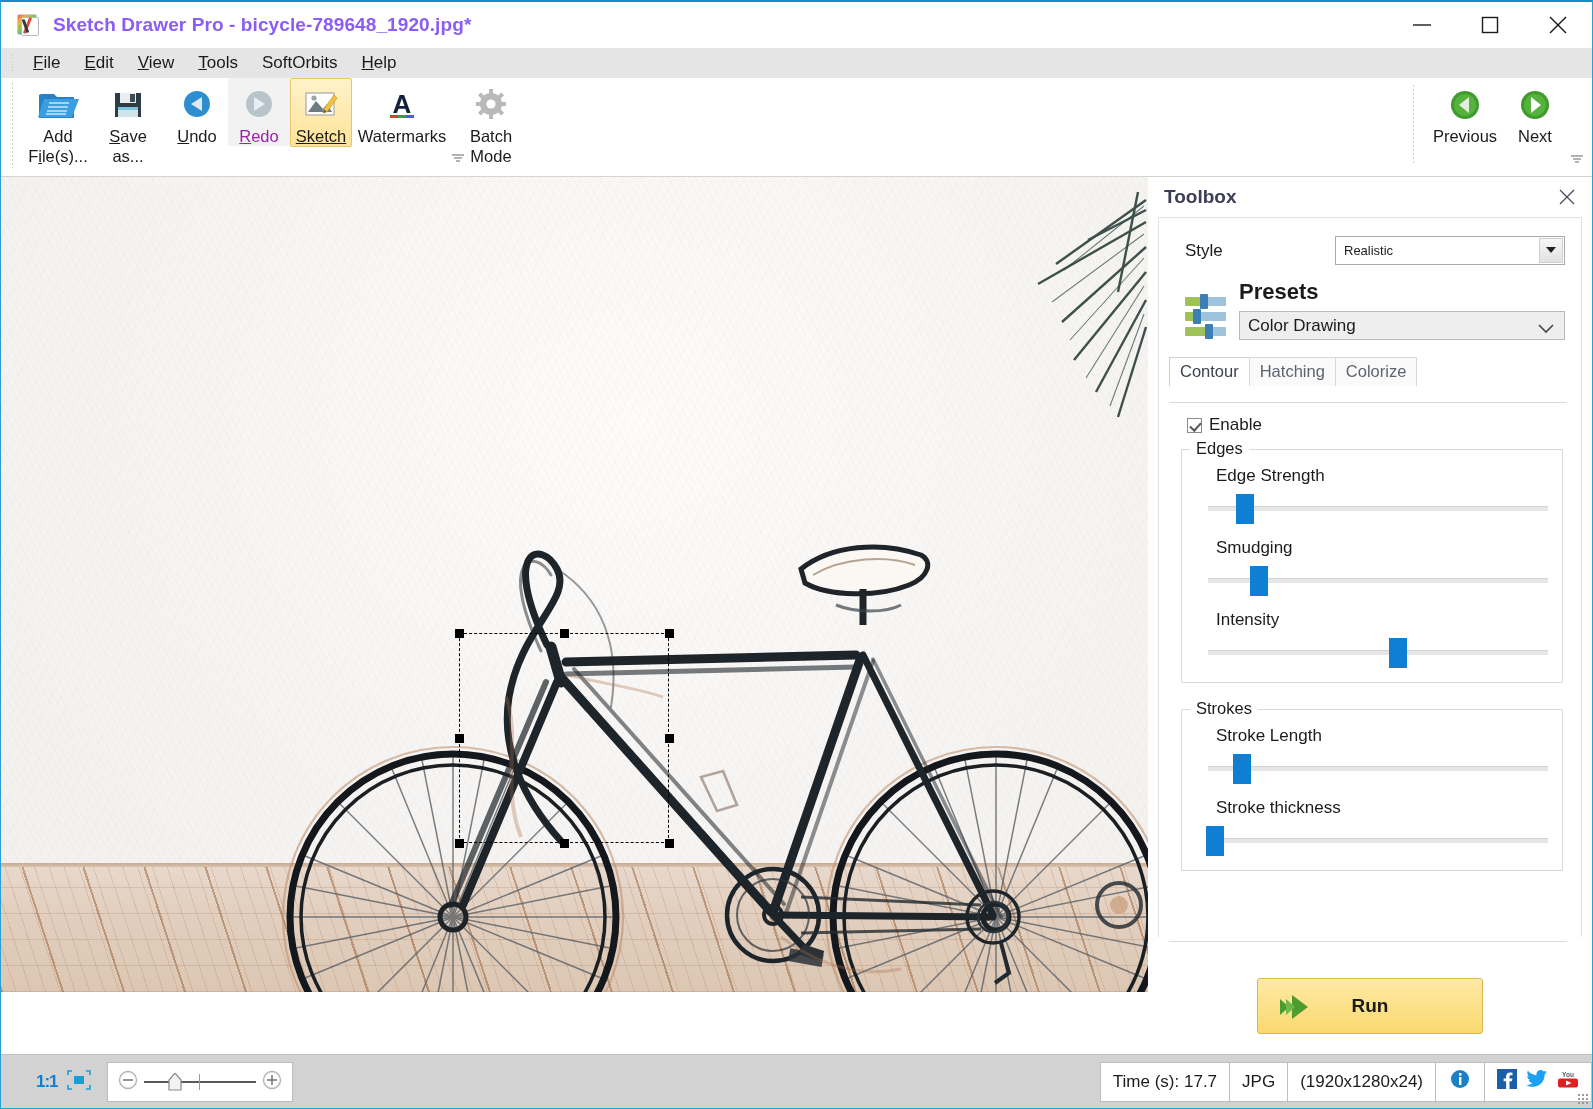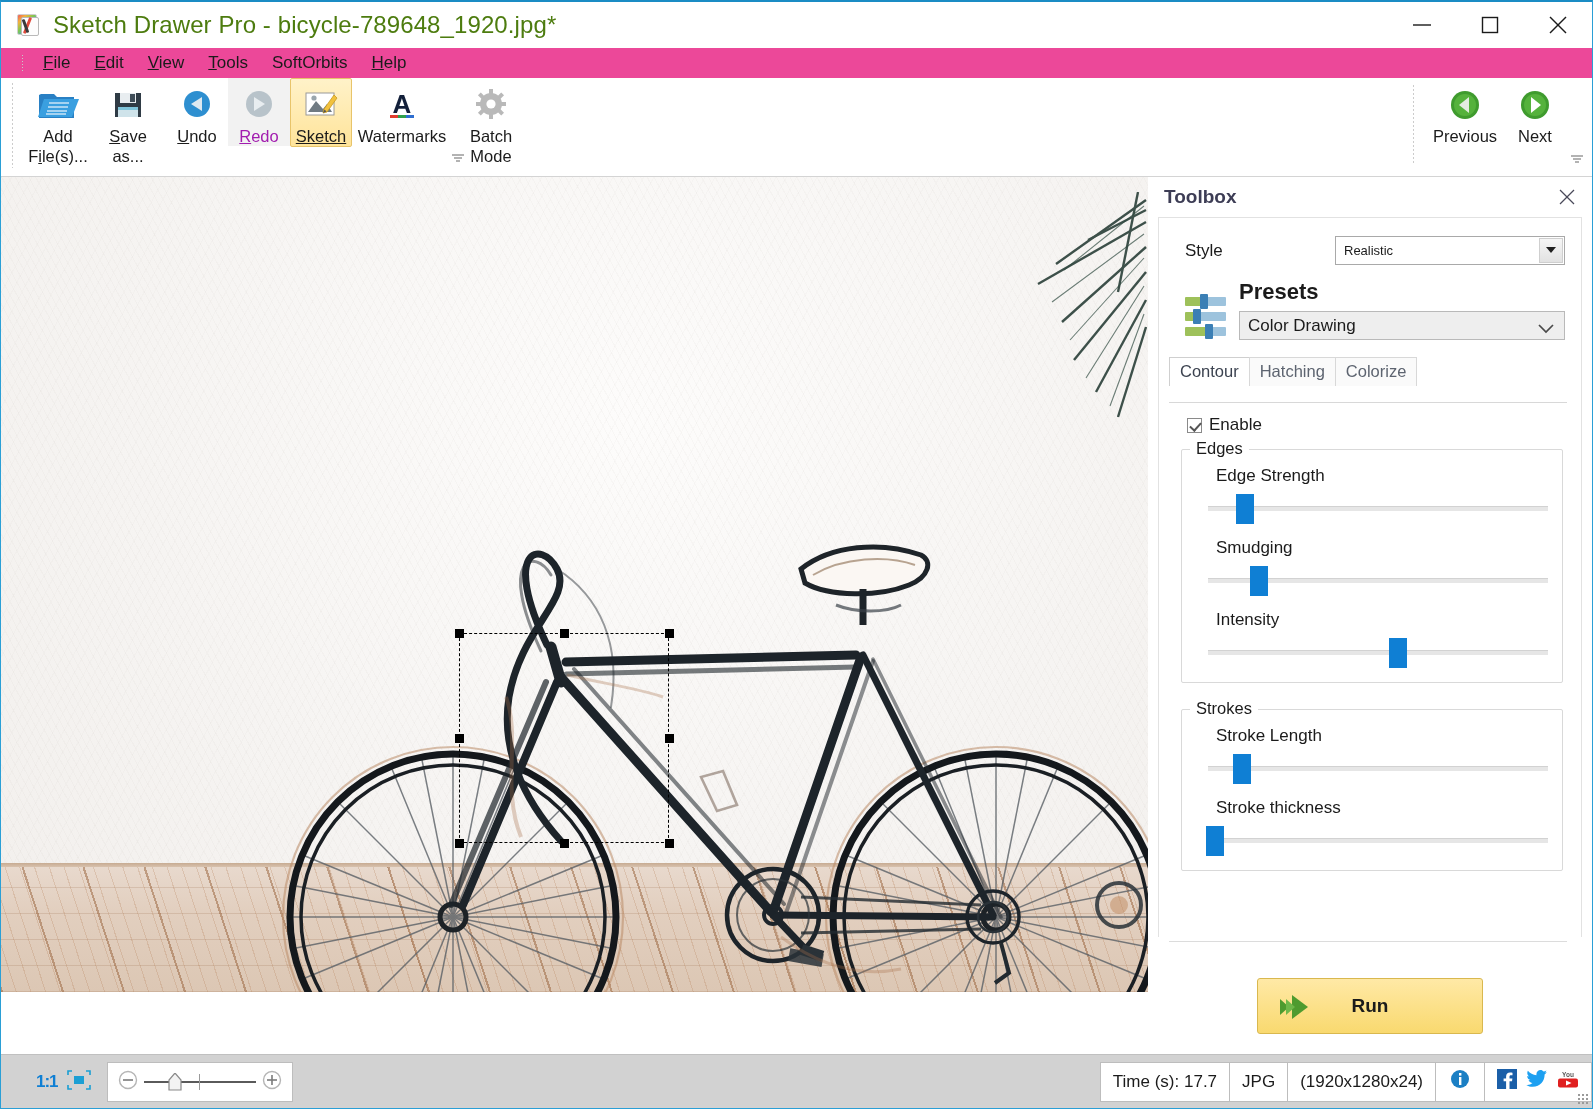--- a/index.html
+++ b/index.html
@@ -40,35 +40,36 @@
   }
   .app-icon .pencil {
     position:absolute; left:9px; top:4px; width:3px; height:17px;
     background:#e04a3c; transform: rotate(22deg); border-radius:1px;
   }
   .app-icon .pencil2 {
     position:absolute; left:7px; top:6px; width:3px; height:14px;
     background:#3b3b3b; transform: rotate(-20deg); border-radius:1px;
   }
   .title-text {
-    font-size: 24px; color: #4d7c0f; letter-spacing: 0.1px;
+    font-size: 19px; color: #8b5cf6; letter-spacing: 0.1px;
     white-space: nowrap;
+    font-weight: bold;
   }
   .win-buttons { margin-left: auto; display: flex; height: 46px; }
   .win-btn {
     width: 68px; height: 46px; display:flex; align-items:center; justify-content:center;
     background: #ffffff;
   }
   .win-btn svg { display:block; }
 
   
   .menubar {
     position:absolute; top:46px; left:0; right:0; height:30px;
-    background:#ec4899; display:flex; align-items:center;
-    padding-left: 20px;
+    background:#e5e5e5; display:flex; align-items:center;
+    padding-left: 10px;
   }
   .menubar .mgrip {
     width:4px; height:18px; margin-right:6px;
     background-image: radial-gradient(#c9c9c9 40%, transparent 41%);
     background-size: 3px 3px;
   }
   .menu-item {
     font-size: 17px; color:#1b1b1b; padding: 2px 12px; white-space:nowrap;
   }
   .menu-item u { text-decoration: underline; }

